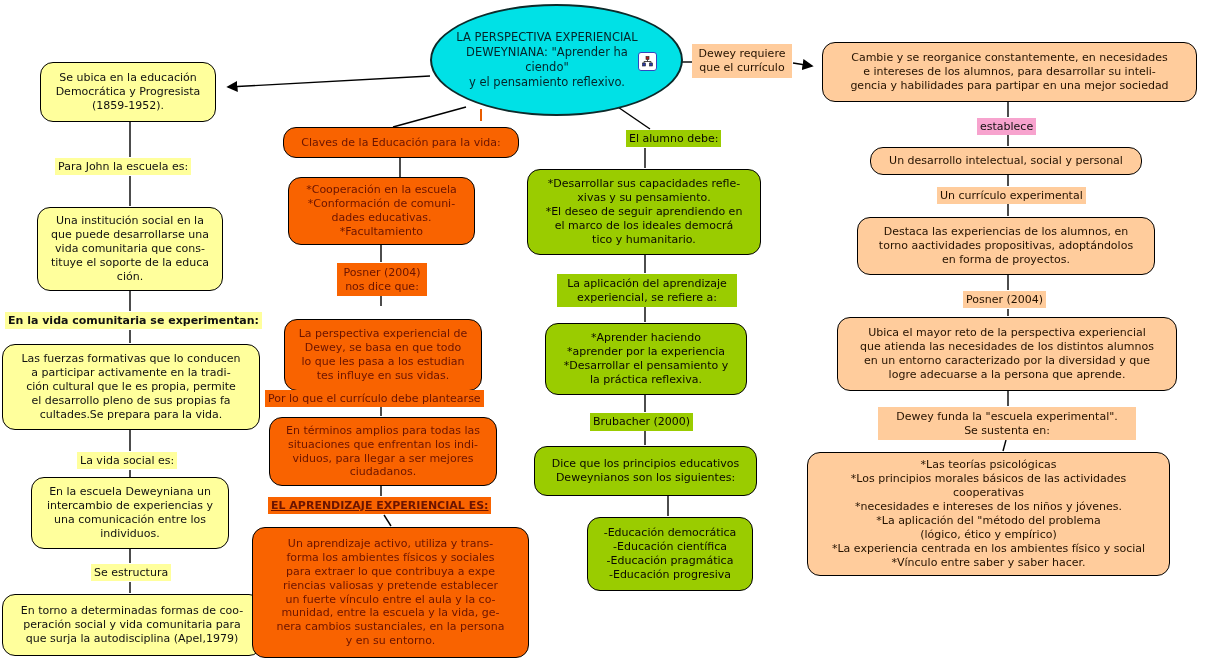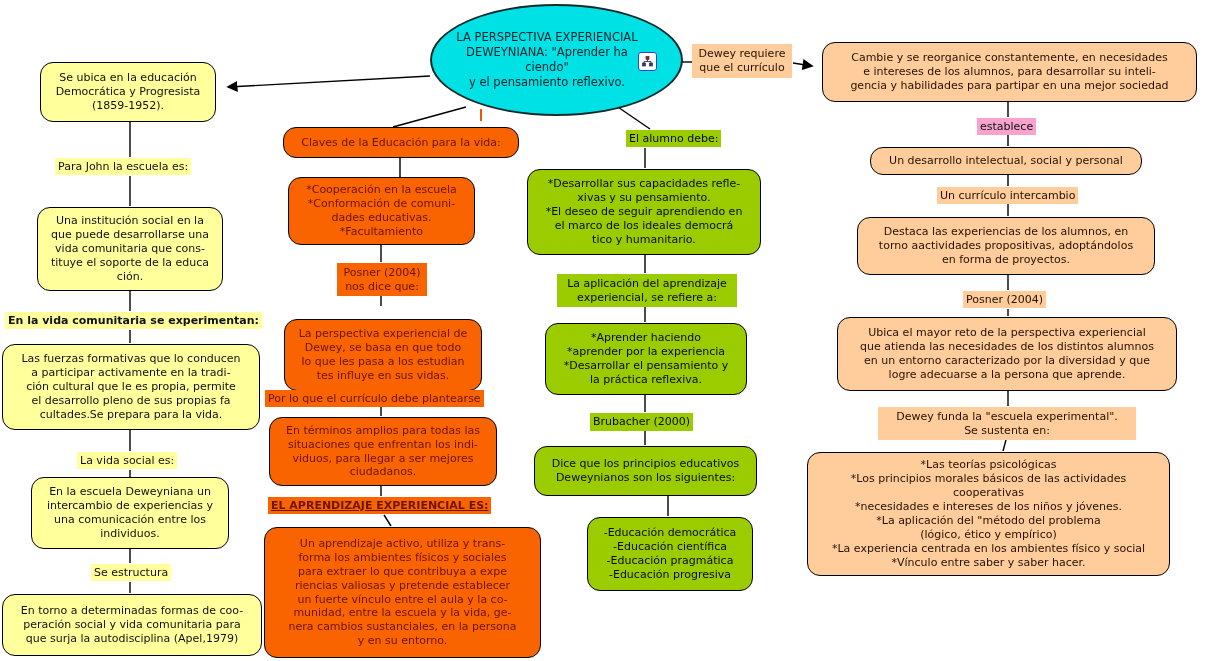--- a/index.html
+++ b/index.html
@@ -138,21 +138,21 @@
   <div class="node orangebg" style="left:284px;top:307px;width:198px;height:72px;margin-top:12px;">La perspectiva experiencial de
 Dewey, se basa en que todo
 lo que les pasa a los estudian
 tes influye en sus vidas.</div>
   <div class="lbl orangebg nowrap" style="left:265px;top:390px;height:17px;">Por lo que el currículo debe plantearse</div>
   <div class="node orangebg" style="left:269px;top:417px;width:228px;height:69px;">En términos amplios para todas las
 situaciones que enfrentan los indi-
 viduos, para llegar a ser mejores
 ciudadanos.</div>
   <div class="lbl orangebg nowrap underline" style="left:268px;top:497px;height:17px;">EL APRENDIZAJE EXPERIENCIAL ES:</div>
-  <div class="node orangebg" style="left:264px;top:527px;width:277px;height:131px;">Un aprendizaje activo, utiliza y trans-
+  <div class="node orangebg" style="left:252px;top:527px;width:277px;height:131px;">Un aprendizaje activo, utiliza y trans-
 forma los ambientes físicos y sociales
 para extraer lo que contribuya a expe
 riencias valiosas y pretende establecer
 un fuerte vínculo entre el aula y la co-
 munidad, entre la escuela y la vida, ge-
 nera cambios sustanciales, en la persona
 y en su entorno.</div>
 
   <div class="lbl greenbg nowrap" style="left:594px;top:130px;height:17px;margin-left:32px;">El alumno debe:</div>
   <div class="node greenbg" style="left:527px;top:169px;width:234px;height:86px;">*Desarrollar sus capacidades refle-
@@ -174,21 +174,21 @@
 -Educación pragmática
 -Educación progresiva</div>
 
   <div class="lbl peach" style="left:692px;top:44px;width:100px;height:34px;">Dewey requiere
 que el currículo</div>
   <div class="node peach" style="left:822px;top:42px;width:375px;height:60px;">Cambie y se reorganice constantemente, en necesidades
 e intereses de los alumnos, para desarrollar su inteli-
 gencia y habilidades para partipar en una mejor sociedad</div>
   <div class="lbl pink nowrap" style="left:977px;top:118px;height:17px;">establece</div>
   <div class="node peach" style="left:870px;top:147px;width:272px;height:28px;">Un desarrollo intelectual, social y personal</div>
-  <div class="lbl peach nowrap" style="left:937px;top:187px;height:17px;">Un currículo intercambio</div>
+  <div class="lbl peach nowrap" style="left:937px;top:187px;height:17px;">Un currículo experimental</div>
   <div class="node peach" style="left:857px;top:217px;width:298px;height:58px;">Destaca las experiencias de los alumnos, en
 torno aactividades propositivas, adoptándolos
 en forma de proyectos.</div>
   <div class="lbl peach nowrap" style="left:963px;top:291px;height:17px;">Posner (2004)</div>
   <div class="node peach" style="left:837px;top:317px;width:340px;height:74px;">Ubica el mayor reto de la perspectiva experiencial
 que atienda las necesidades de los distintos alumnos
 en un entorno caracterizado por la diversidad y que
 logre adecuarse a la persona que aprende.</div>
   <div class="lbl peach" style="left:878px;top:407px;width:258px;height:33px;">Dewey funda la "escuela experimental".
 Se sustenta en:</div>

